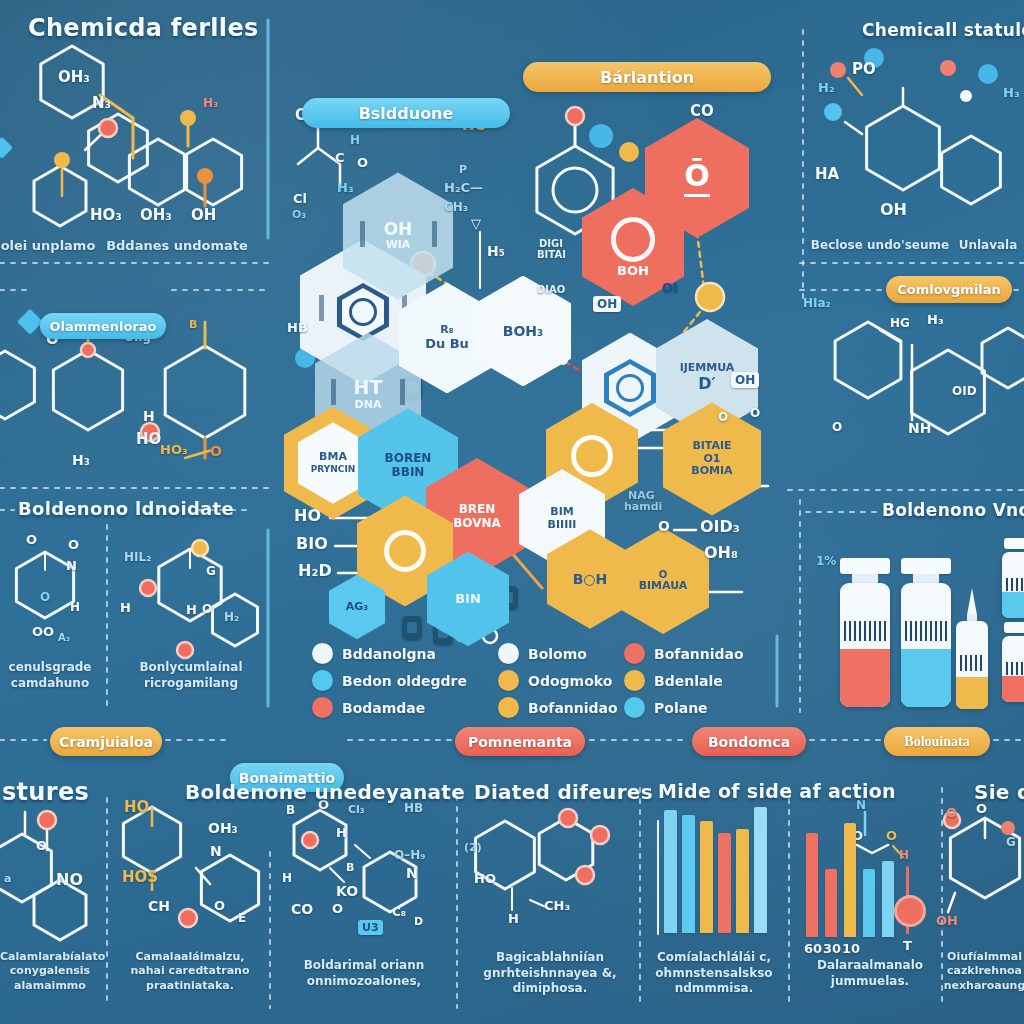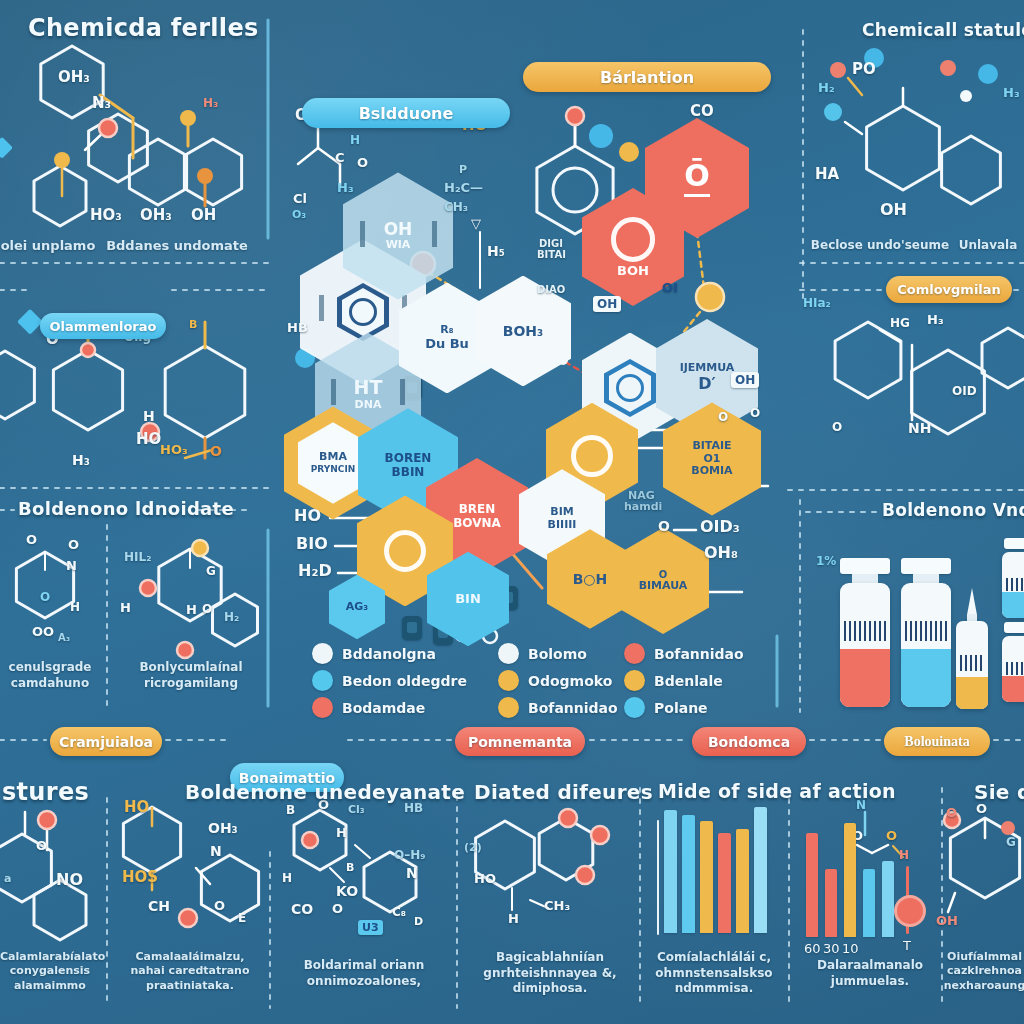--- a/index.html
+++ b/index.html
@@ -35,21 +35,21 @@
   .atom{position:absolute;font-weight:bold;white-space:nowrap;text-shadow:0 1px 2px rgba(8,40,60,.5);}
   .atom.boxed{padding:1px 4px;border-radius:3px;text-shadow:none;box-shadow:0 1px 2px rgba(8,40,60,.4);}
   .cap{position:absolute;font-weight:bold;color:#d5eaf5;text-align:center;line-height:1.3;
     text-shadow:0 1px 2px rgba(8,40,60,.5);}
   .legend-col{position:absolute;display:flex;flex-direction:column;}
   .legend-item{display:flex;align-items:center;height:27px;gap:9px;}
   .legend-dot{width:21px;height:21px;border-radius:50%;flex:0 0 auto;box-shadow:0 1px 2px rgba(8,40,60,.3);}
   .legend-label{color:#f2f9fd;font-weight:bold;font-size:14px;text-shadow:0 1px 2px rgba(8,40,60,.5);white-space:nowrap;}
   .bar{position:absolute;border-radius:2px 2px 0 0;box-shadow:0 1px 2px rgba(8,40,60,.25);}
   .axisline{position:absolute;width:2px;background:#eaf5fa;border-radius:1px;}
-  .bar-label{position:absolute;color:#f2f9fd;font-weight:normal;font-size:13px;text-shadow:0 1px 2px rgba(8,40,60,.5);}
+  .bar-label{position:absolute;color:#f2f9fd;font-weight:bold;font-size:13px;text-shadow:0 1px 2px rgba(8,40,60,.5);}
   .lolli{position:absolute;border-radius:50%;}
   .vial{position:absolute;}
   .vial .cap-t{position:absolute;background:#f6fbfd;border-radius:3px;box-shadow:0 1px 2px rgba(8,40,60,.3);}
   .vial .collar{position:absolute;background:#e4eff5;}
   .vial .body{position:absolute;background:#f4fafc;border-radius:9px;overflow:hidden;box-shadow:0 2px 4px rgba(8,40,60,.3);}
   .vial .liquid{position:absolute;left:0;right:0;bottom:0;}
   .vial .barcode{position:absolute;left:4px;right:4px;
     background:repeating-linear-gradient(90deg,#24466e 0 2px,transparent 2px 5px);}
   .vial .tip{position:absolute;background:#f4fafc;clip-path:polygon(50% 0,80% 100%,20% 100%);}
   .chip{position:absolute;background:#1d5471;border-radius:5px;box-shadow:0 1px 2px rgba(8,40,60,.4);}

